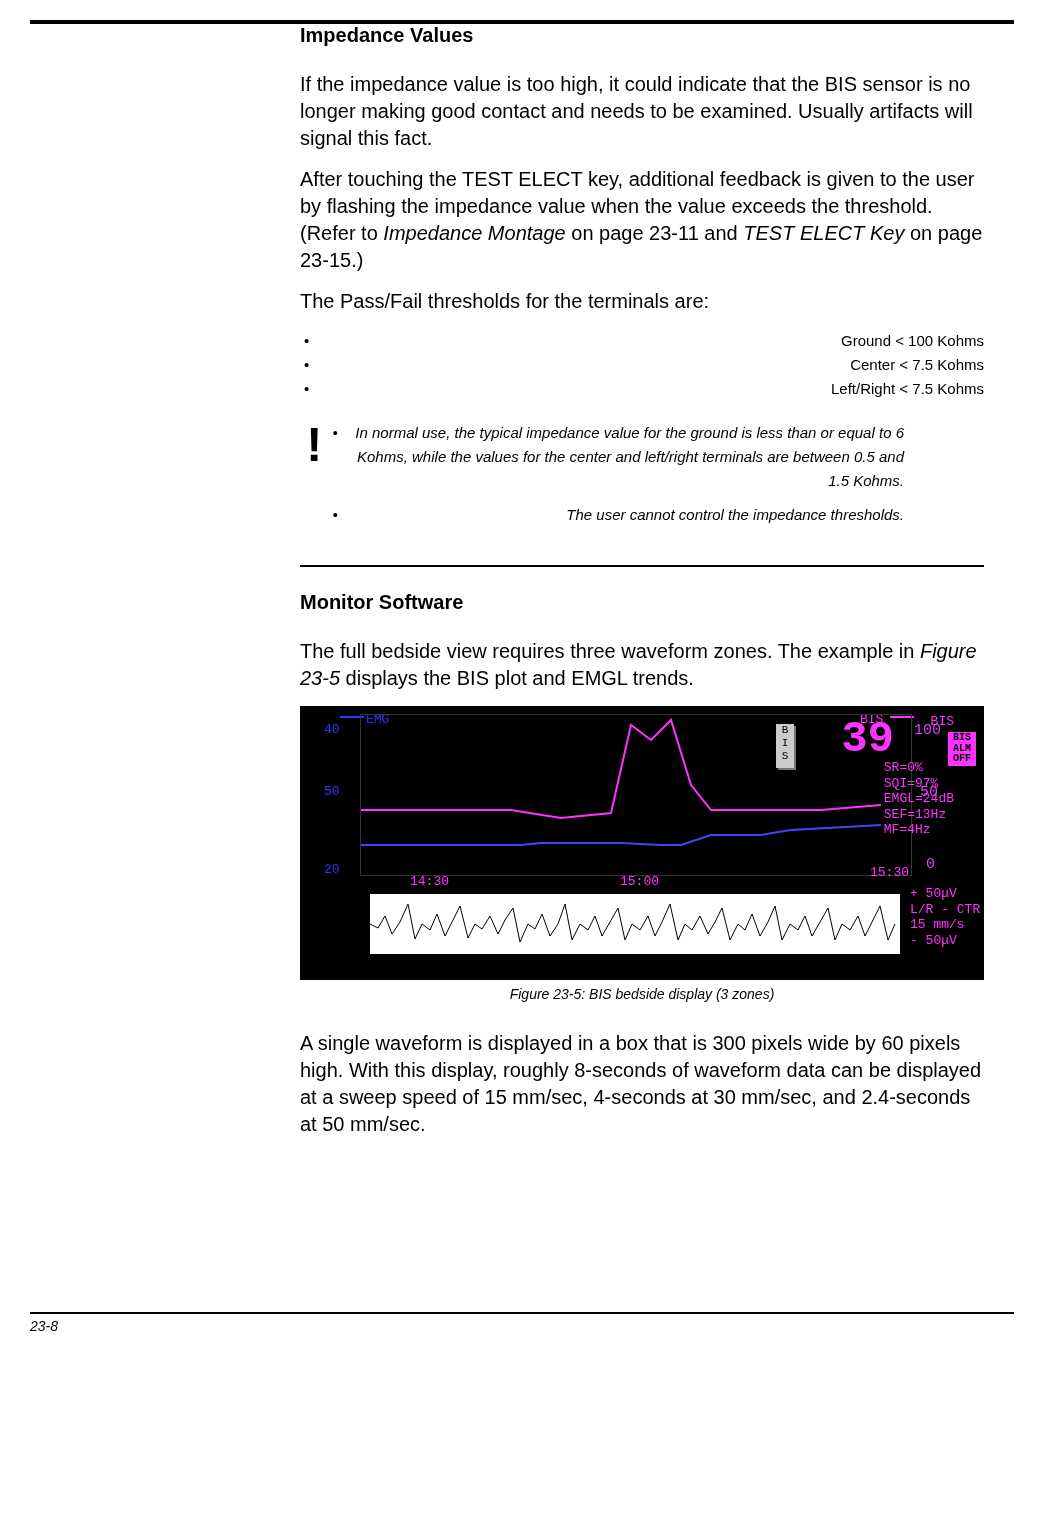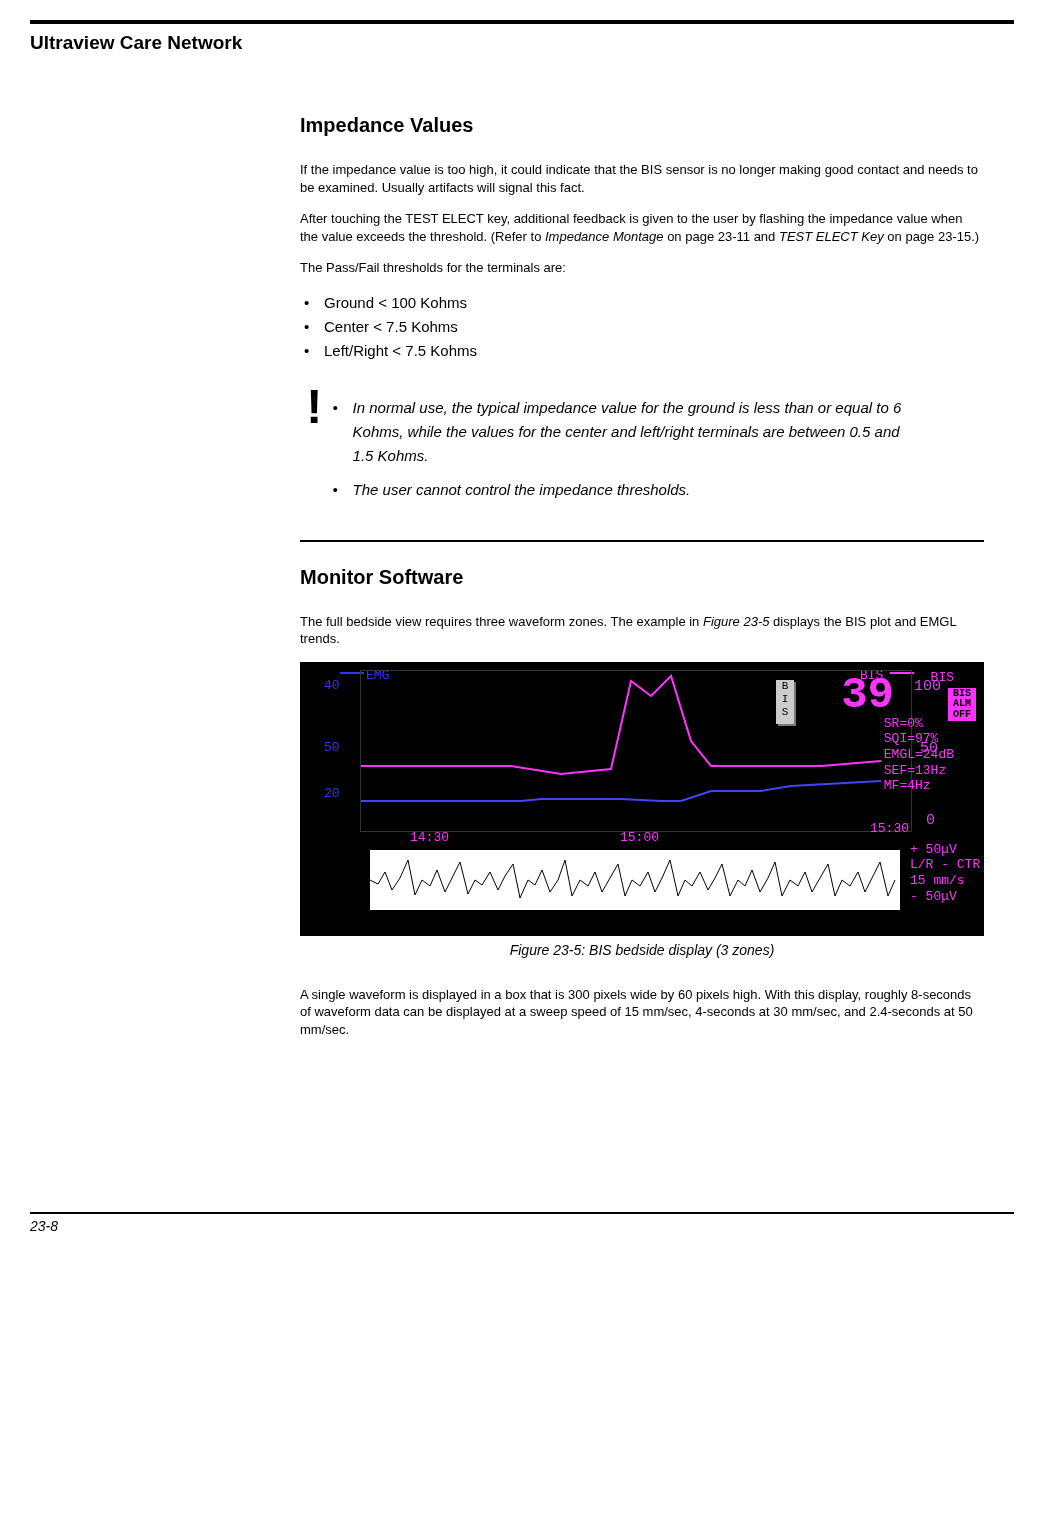--- a/index.html
+++ b/index.html
@@ -25,29 +25,30 @@
   .content-block {
     margin-left: 270px;
     margin-right: 30px;
   }
   .h2 {
     font-weight: bold;
     font-size: 20px;
     margin: 0 0 24px 0;
   }
   .p {
-    font-size: 13px;
+    font-size: 20px;
     line-height: 1.35;
     margin: 0 0 14px 0;
   }
   .em { font-style: italic; }
   ul.simple {
     list-style: none;
     padding: 0;
-    margin: 13px 0 6px 0;
+    margin: 0 0 6px 0;
+    text-align: right;
   }
   ul.simple li {
     position: relative;
     padding-left: 24px;
     font-size: 15px;
     line-height: 1.6;
   }
   ul.simple li::before {
     content: "•";
     position: absolute;
@@ -186,21 +187,20 @@
     left: 610px; top: 180px;
     color: #f3f; font-size: 13px;
     line-height: 1.2;
   }
 </style>
 </head>
 <body>
 
 <div class="page">
   <div class="header-rule"></div>
-  <div class="page-header">Ultraview Care Network</div>
 
   <div class="content-block">
     <div class="h2">Impedance Values</div>
 
     <p class="p">If the impedance value is too high, it could indicate that the BIS sensor is no longer making good contact and needs to be examined. Usually artifacts will signal this fact.</p>
 
     <p class="p">
       <span>After touching the TEST ELECT key, additional feedback is given to the user by flashing the impedance value when the value exceeds the threshold. (Refer to </span>
       <span class="em">Impedance Montage</span>
       <span> on page 23-11 and </span>
@@ -243,21 +243,21 @@
 
       <div class="chart-area">
         <svg width="550" height="160" viewBox="0 0 550 160">
           <polyline points="0,130 160,130 180,128 260,128 300,130 320,130 350,120 400,120 430,115 520,110" fill="none" stroke="#44f" stroke-width="2"></polyline>
           <polyline points="0,95 150,95 200,103 250,98 270,10 290,25 310,5 330,70 350,95 430,95 460,95 520,90" fill="none" stroke="#f3f" stroke-width="2"></polyline>
         </svg>
       </div>
 
       <div class="y-left" style="top:16px; left:24px;">40</div>
       <div class="y-left" style="top:78px; left:24px;">50</div>
-      <div class="y-left" style="top:124px; left:24px;">20</div>
+      <div class="y-left" style="top:156px; left:24px;">20</div>
 
       <div class="y-right-lbl" style="top:16px; left:614px;">100</div>
       <div class="y-right-lbl" style="top:78px; left:620px;">50</div>
       <div class="y-right-lbl" style="top:150px; left:626px;">0</div>
 
       <div class="x-label" style="top:168px; left:110px;">14:30</div>
       <div class="x-label" style="top:168px; left:320px;">15:00</div>
       <div class="x-label" style="top:159px; left:570px;">15:30</div>
 
       <div class="bis-tab"><span>B<br>I<br>S</span></div>

